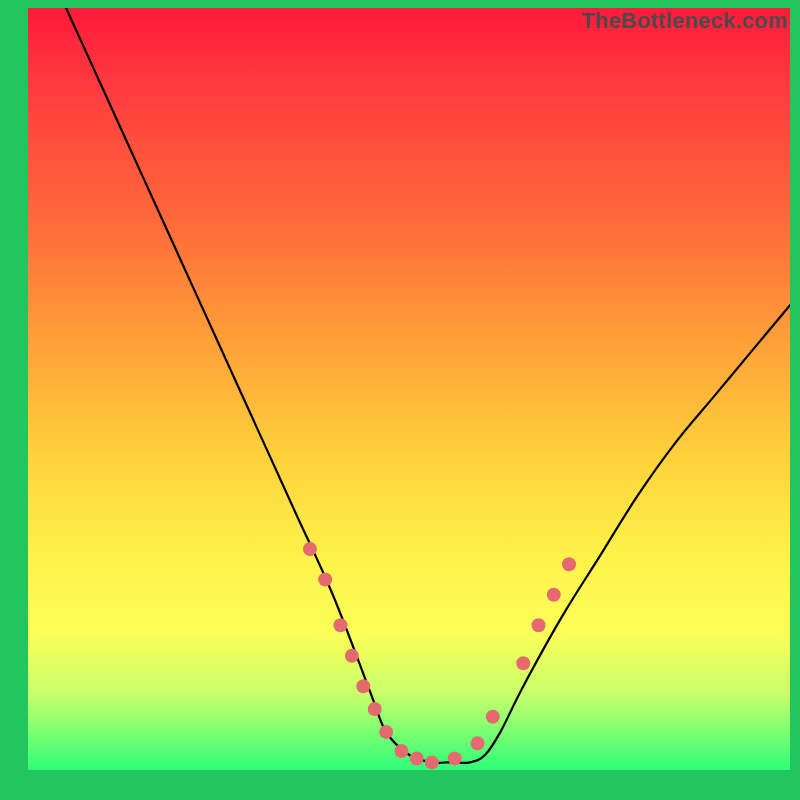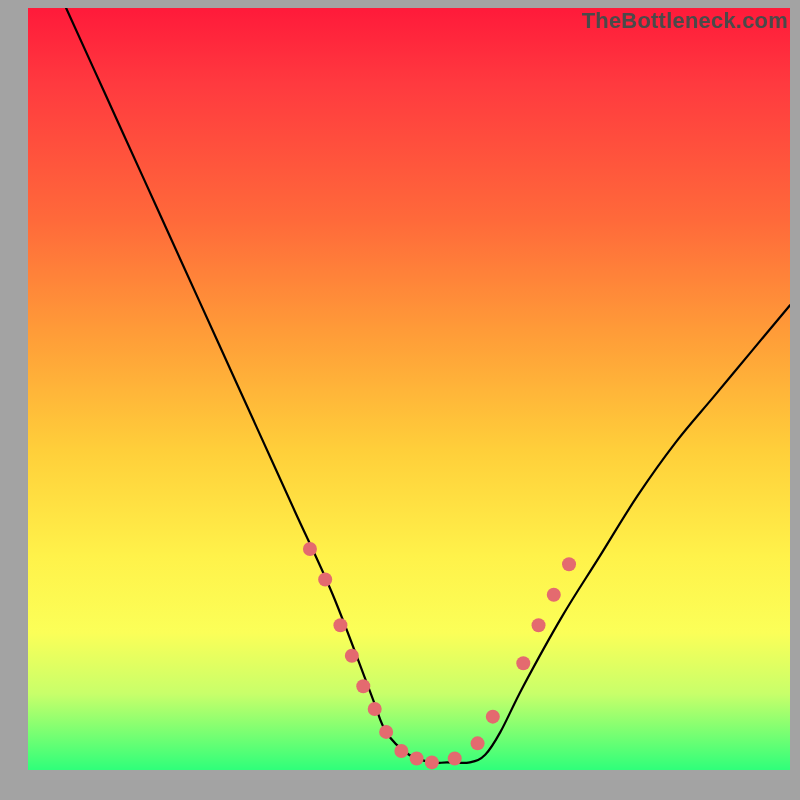--- a/index.html
+++ b/index.html
@@ -8,21 +8,21 @@
     width: 800px;
     height: 800px;
     background: #000;
     overflow: hidden;
     font-family: Arial, Helvetica, sans-serif;
   }
   .frame {
     position: relative;
     width: 800px;
     height: 800px;
-    background: #a3a3a3;
+    background: #22c55e;
   }
   .plot {
     position: absolute;
     left: 28px;
     top: 8px;
     width: 762px;
     height: 762px;
     
     background: linear-gradient(to bottom,
       #ff1a3a 0%,

